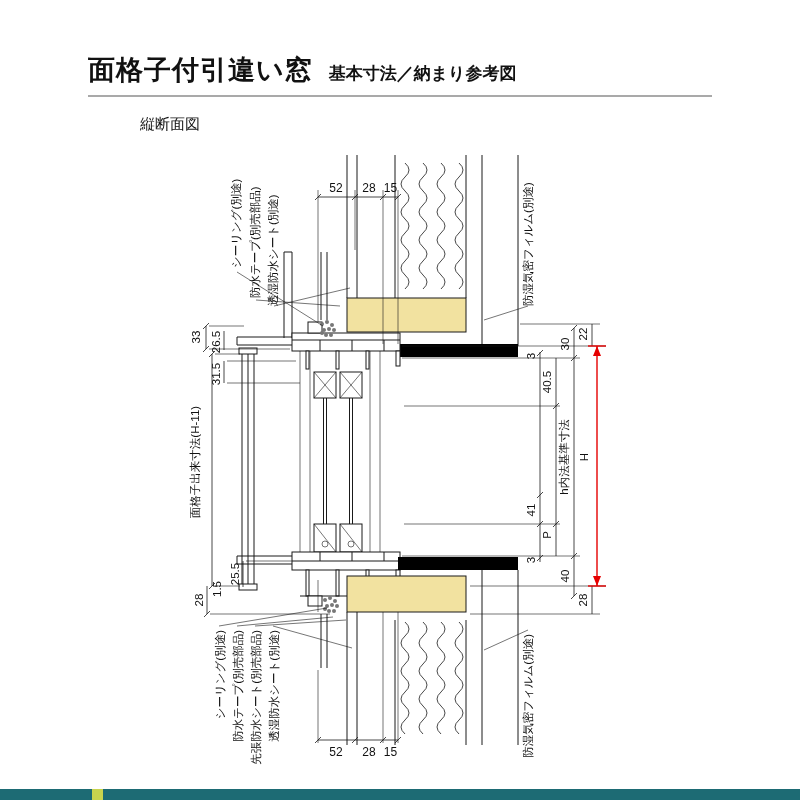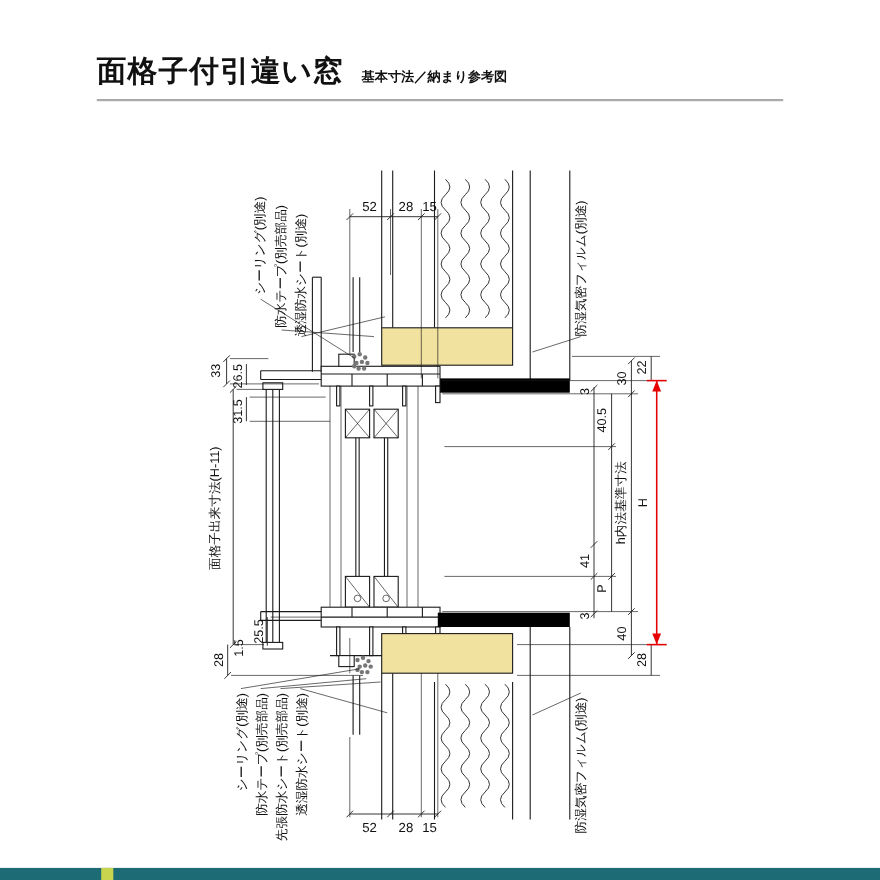--- a/index.html
+++ b/index.html
@@ -4,21 +4,21 @@
 <style>
   html,body { margin:0; padding:0; }
   body {
     width:800px; height:800px; position:relative; overflow:hidden;
     background:#ffffff; color:#111;
     font-family:"Liberation Sans","DejaVu Sans",sans-serif;
   }
   header { position:absolute; left:88px; top:14px; width:624px; }
   .title-row { display:flex; align-items:baseline; gap:16px; }
   .title-row h1 { margin:0; font-size:27px; font-weight:bold; letter-spacing:1px; }
-  .subtitle { font-size:12px; font-weight:bold;margin-top:48px; }
+  .subtitle { font-size:17px; font-weight:bold;margin-top:48px; }
   .title-rule { height:2px; background:#a9a9a9; margin-top:7px; }
   .variant-row { margin-top:16px; font-size:16px; display:flex; align-items:center; }
   .variant-row .prefix { margin-right:6px; }
   .variant-row .angle { margin-right:30px; }
   .variant-row .hl { background:#c9c9c9; padding:2px 11px; margin-right:10px; }
   .section-label { margin-top:18px; margin-left:52px; font-size:15px; }
   svg.drawing { position:absolute; left:0; top:0; }
   .footer-bar { position:absolute; left:0; top:789px; width:800px; height:11px; background:#1d6b74; }
   .footer-accent { position:absolute; left:92px; top:0; width:11px; height:11px; background:#c8d44e; }
 
@@ -38,20 +38,21 @@
 </style>
 </head>
 <body>
 
 <header>
   <div class="title-row">
     <h1>面格子付引違い窓</h1>
     <span class="subtitle">基本寸法／納まり参考図</span>
   </div>
   <div class="title-rule"></div>
+  <div class="section-label">縦断面図</div>
 </header>
 
 <svg class="drawing" width="800" height="800" viewBox="0 0 800 800">
   <defs>
     <pattern id="hatch" patternUnits="userSpaceOnUse" width="6" height="6" patternTransform="rotate(45)">
       <line x1="0" y1="0" x2="0" y2="6" stroke="#555" stroke-width="1"></line>
     </pattern>
     <path id="sq9" d="M0 0 q8 7 0 14 q-8 7 0 14 q8 7 0 14 q-8 7 0 14 q8 7 0 14 q-8 7 0 14 q8 7 0 14 q-8 7 0 14 q8 7 0 14"></path>
     <path id="sq8" d="M0 0 q8 7 0 14 q-8 7 0 14 q8 7 0 14 q-8 7 0 14 q8 7 0 14 q-8 7 0 14 q8 7 0 14 q-8 7 0 14"></path>
   </defs>

